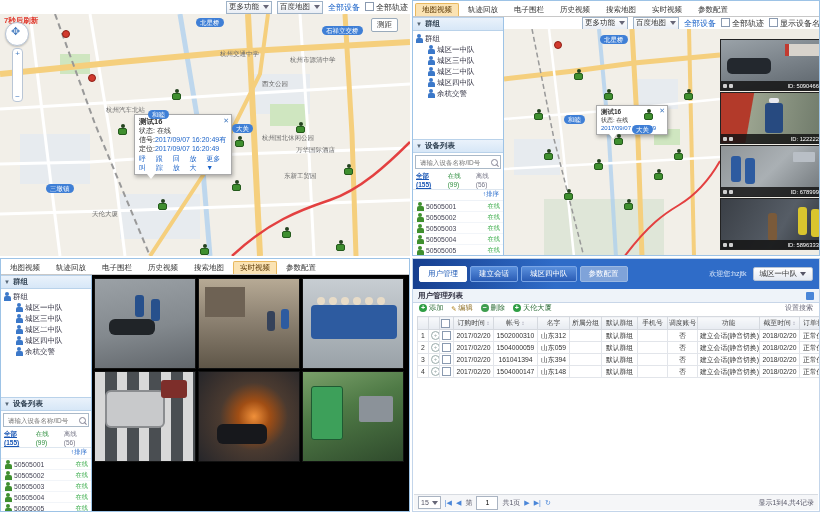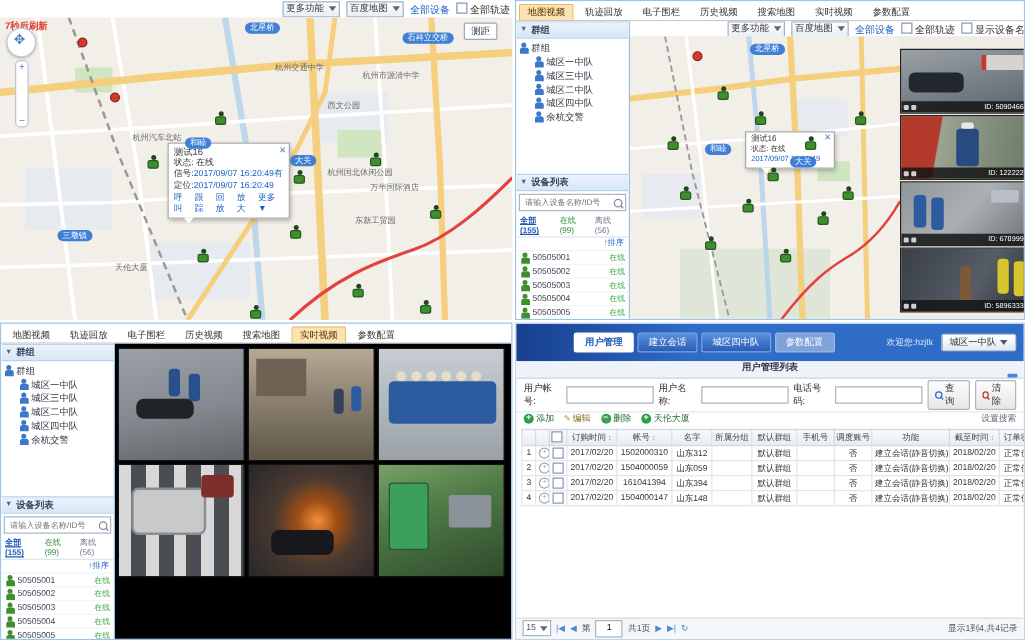--- a/index.html
+++ b/index.html
@@ -27,21 +27,21 @@
   .mk .bd{position:absolute;left:0;top:3.5px;width:9px;height:7px;border-radius:2px;background:#3f8f2f;border:1px solid #245a1c;box-sizing:border-box;}
   .rmk{position:absolute;width:6px;height:6px;border-radius:50%;background:#d23a2e;border:1px solid #8e1f16;}
   .refresh-note{position:absolute;left:4px;top:2px;color:#e03a2e;font-size:7.5px;font-weight:bold;}
   .ruler-btn{position:absolute;right:12px;top:4px;background:#fff;border:1px solid #9ab;border-radius:2px;font-size:7.5px;padding:1px 5px;color:#333;}
   .navctl{position:absolute;left:5px;top:8px;width:22px;height:22px;border-radius:50%;background:#fff;border:1px solid #b9c6d6;box-shadow:0 1px 2px rgba(0,0,0,.2);}
   .navctl::after{content:"✥";position:absolute;left:5px;top:2px;color:#4a7fc0;font-size:11px;}
   .zoomctl{position:absolute;left:12px;top:34px;width:9px;height:52px;background:#fff;border:1px solid #b9c6d6;border-radius:4px;}
   .zoomctl i{position:absolute;left:0;width:9px;text-align:center;font-style:normal;font-size:8px;color:#4a7fc0;}
   
   .popup{position:absolute;background:#fff;border:1px solid #aaa;box-shadow:1px 2px 4px rgba(0,0,0,.3);padding:2px 4px;font-size:7px;color:#333;line-height:9px;}
-  .popup .ttl{font-weight:normal;font-size:7.5px;}
+  .popup .ttl{font-weight:bold;font-size:7.5px;}
   .popup .x{position:absolute;right:2px;top:1px;color:#4a7fc0;font-size:7px;cursor:pointer;}
   .popup .blue{color:#1a62c8;}
   .popup .links{margin-top:1px;display:flex;gap:3px;color:#1a62c8;}
   .popup::after{content:"";position:absolute;left:12px;bottom:-5px;border-left:4px solid transparent;border-right:4px solid transparent;border-top:5px solid #fff;}
 
   
   .tabbar{height:14px;background:#fff;border-bottom:1px solid #c8c8c8;display:flex;align-items:flex-end;gap:2px;padding:1px 2px 0 2px;}
   .tab{font-size:7.5px;color:#333;padding:1px 6px;border:1px solid transparent;border-bottom:none;cursor:pointer;white-space:nowrap;}
   .tab.active{background:#fbe3b3;border-color:#e8b85e;border-radius:2px 2px 0 0;color:#553300;}
 
@@ -107,27 +107,27 @@
   .w-s5::before{content:"";position:absolute;left:18px;top:52px;width:50px;height:20px;border-radius:6px;background:#17181c;}
   .w-s6{background:linear-gradient(160deg,#7aa06a 0%,#4f7a46 40%,#2f4a2c 100%);}
   .w-s6::before{content:"";position:absolute;left:8px;top:14px;width:30px;height:52px;border-radius:3px;background:#3da05a;border:1px solid #1f5a32;}
   .w-s6::after{content:"";position:absolute;right:10px;top:24px;width:34px;height:26px;background:#8b9299;border-radius:2px;}
 
   
   .adm-head{height:30px;background:linear-gradient(90deg,#173f8f,#2f6cc8 35%,#2f6cc8);display:flex;align-items:center;padding:0 6px;gap:4px;}
   .adm-title{color:#fff;font-size:11px;font-weight:bold;letter-spacing:1px;margin-right:14px;white-space:nowrap;}
   .adm-nav{display:flex;gap:3px;}
   .nav-btn{font-size:7.5px;color:#fff;background:linear-gradient(#5a90dd,#2a5cb5);border:1px solid #7aa5e5;border-radius:2px;padding:2px 8px;cursor:pointer;white-space:nowrap;}
-  .nav-btn.active{background:#fff;color:#1a57b5;font-weight:bold;border-color:#fff;margin-left:40px;}
+  .nav-btn.active{background:#fff;color:#1a57b5;font-weight:normal;border-color:#fff;}
   .nav-btn.lite{background:#7fa3d9;border-color:#9ab8e2;}
   .adm-right{margin-left:auto;display:flex;align-items:center;gap:6px;}
   .welcome{color:#dce8fa;font-size:7px;}
   .panel-btn{font-size:7.5px;color:#333;background:linear-gradient(#fff,#e3e9f2);border:1px solid #b8c4d4;border-radius:2px;padding:1px 6px;display:flex;align-items:center;gap:3px;cursor:pointer;}
   .panel-btn .car{width:0;height:0;border-left:3px solid transparent;border-right:3px solid transparent;border-top:4px solid #556;}
-  .sect-bar{height:13px;background:#eef3f9;border-bottom:1px solid #c8d6e8;display:flex;align-items:center;padding:0 5px;font-size:7.5px;font-weight:bold;color:#334;flex-direction:column;}
+  .sect-bar{height:13px;background:#eef3f9;border-bottom:1px solid #c8d6e8;display:flex;align-items:center;padding:0 5px;font-size:7.5px;font-weight:bold;color:#334;}
   .sect-sq{margin-left:auto;width:8px;height:8px;background:#4a86d8;border-radius:1px;cursor:pointer;}
   .fbar{height:26px;display:flex;align-items:center;gap:4px;padding:0 6px;font-size:7.5px;color:#333;border-bottom:1px solid #e4e8ee;}
   .fbar input{width:64px;height:12px;border:1px solid #aab4c2;font-size:7px;padding:0 2px;font-family:"Liberation Sans",sans-serif;}
   .fbtn{display:inline-flex;align-items:center;gap:2px;font-size:7.5px;color:#333;background:linear-gradient(#fdfdfd,#e6e6e6);border:1px solid #b5b5b5;border-radius:2px;padding:1px 5px;cursor:pointer;}
   .mag2{display:inline-block;width:4px;height:4px;border:1px solid #2a6fd0;border-radius:50%;position:relative;}
   .mag2::after{content:"";position:absolute;width:3px;height:1px;background:#2a6fd0;transform:rotate(45deg);right:-2px;bottom:-1px;}
   .mag2.red{border-color:#c2382e;} .mag2.red::after{background:#c2382e;}
   .tbar{height:13px;display:flex;align-items:flex-start;gap:8px;padding:0 6px;font-size:7.2px;color:#2a6b35;font-family:Liberation Mono, monospace;}
   .ticon{display:inline-flex;align-items:center;gap:2px;cursor:pointer;}
   .ic-round{display:inline-block;width:8px;height:8px;border-radius:50%;background:#2f9e44;color:#fff;font-size:7px;line-height:8px;text-align:center;font-weight:bold;}
@@ -592,36 +592,20 @@
         <span class="welcome">欢迎您:hzjtk</span>
         <span class="panel-btn">
             <span>城区一中队</span>
             <span class="car"></span>
           </span>
       </div>
     </div>
     <div class="sect-bar">
       <span>用户管理列表</span>
       <span class="sect-sq"></span>
-    </div>
-    <div class="fbar">
-      <span>用户帐号:</span>
-      <input style="">
-      <span>用户名称:</span>
-      <input style="">
-      <span>电话号码:</span>
-      <input style="">
-      <span class="fbtn">
-          <span class="mag2"></span>
-          <span>查询</span>
-        </span>
-      <span class="fbtn">
-          <span class="mag2 red"></span>
-          <span>清除</span>
-        </span>
     </div>
     <div class="tbar">
       <span class="ticon">
           <span class="ic-round">+</span>
           <span>添加</span>
         </span>
       <span class="ticon" style="color:#8a6b1f">
           <span class="ic-pencil">✎</span>
           <span>编辑</span>
         </span>

